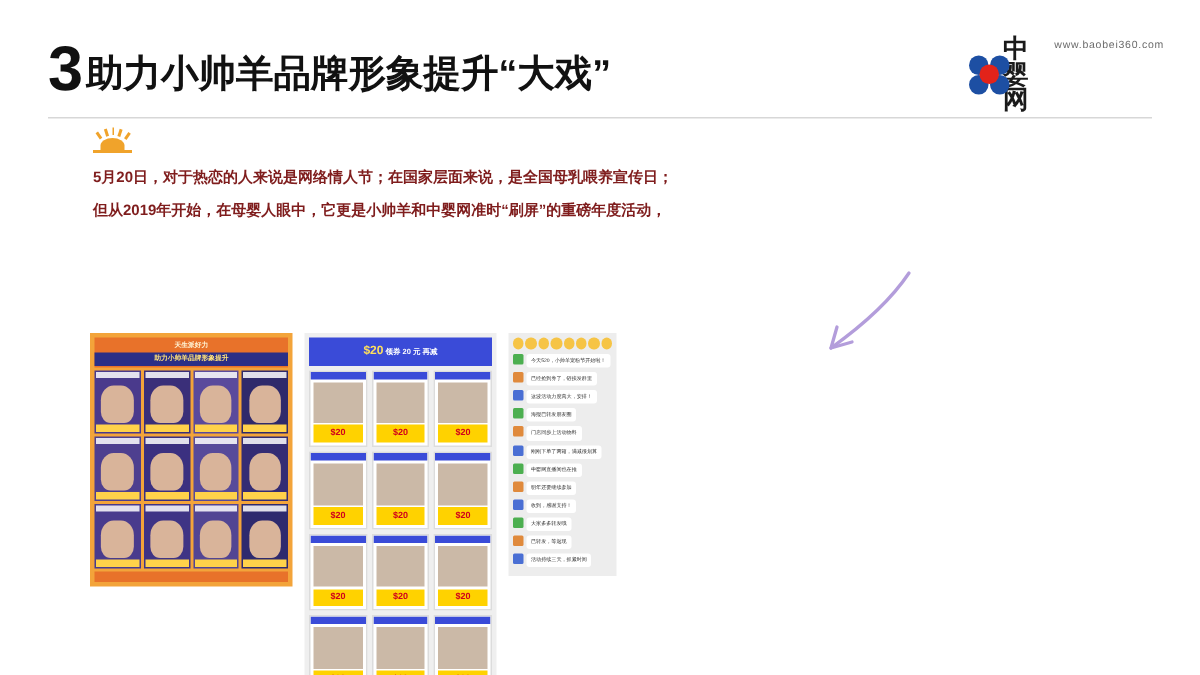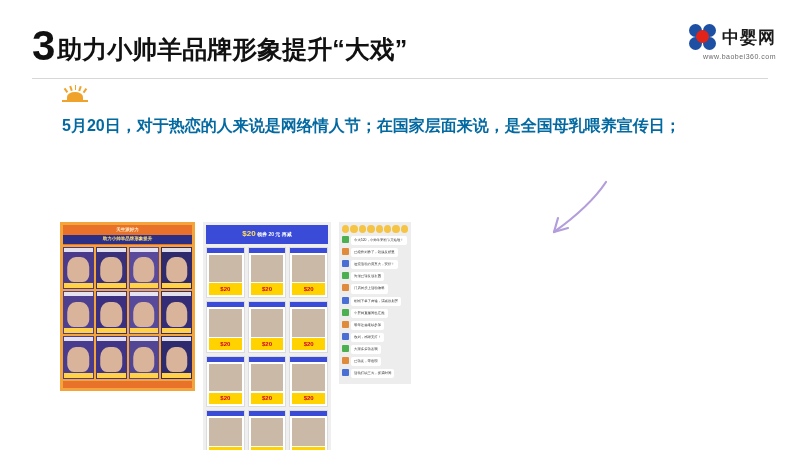--- a/index.html
+++ b/index.html
@@ -19,22 +19,22 @@
     inset: 0;
     background: #ffffff;
   }
 
   
   .logo {
     position: absolute;
     top: 24px;
     right: 24px;
     display: flex;
-    flex-direction: column;
-    align-items: flex-end;
+    flex-direction: row;
+    align-items: flex-start;
     width: 130px;
   }
   .logo-row {
     display: flex;
     align-items: center;
     gap: 5px;
   }
   .logo-mark {
     position: relative;
     width: 28px;
@@ -132,22 +132,22 @@
   .sun .r3 { left: 12.5px; top: -3px; }
   .sun .r4 { left: 17px; transform: rotate(18deg); top: -2px; }
   .sun .r5 { left: 22px; transform: rotate(35deg); }
 
   
   .body-copy {
     position: absolute;
     left: 62px;
     top: 108px;
     width: 660px;
-    font-size: 16px;
-    color: #0369a1;
+    font-size: 10px;
+    color: #7f1d1d;
     line-height: 2.2;
     font-weight: bold;
   }
   .body-copy p { margin: 0; }
 
   
   .arrow-doodle {
     position: absolute;
     left: 520px;
     top: 178px;
@@ -355,20 +355,21 @@
       <span class="ray r2"></span>
       <span class="ray r3"></span>
     <span class="ray r4"></span>
       <span class="ray r5"></span>
     <span class="dome"></span>
       <span class="base"></span>
   </div>
 
   <div class="body-copy">
     <p>5月20日，对于热恋的人来说是网络情人节；在国家层面来说，是全国母乳喂养宣传日；</p>
+    <p>但从2019年开始，在母婴人眼中，它更是小帅羊和中婴网准时“刷屏”的重磅年度活动，</p>
   </div>
 
   <svg class="arrow-doodle" viewBox="0 0 90 70">
     <path d="M86 4 C78 16, 62 34, 34 54" stroke="#b39ddb" stroke-width="2.2" fill="none" stroke-linecap="round"></path>
     <path d="M34 54 L48 50 M34 54 L38 40" stroke="#b39ddb" stroke-width="2.2" fill="none" stroke-linecap="round"></path>
   </svg>
 
   <div class="shots">
 
     <div class="panel-a">

